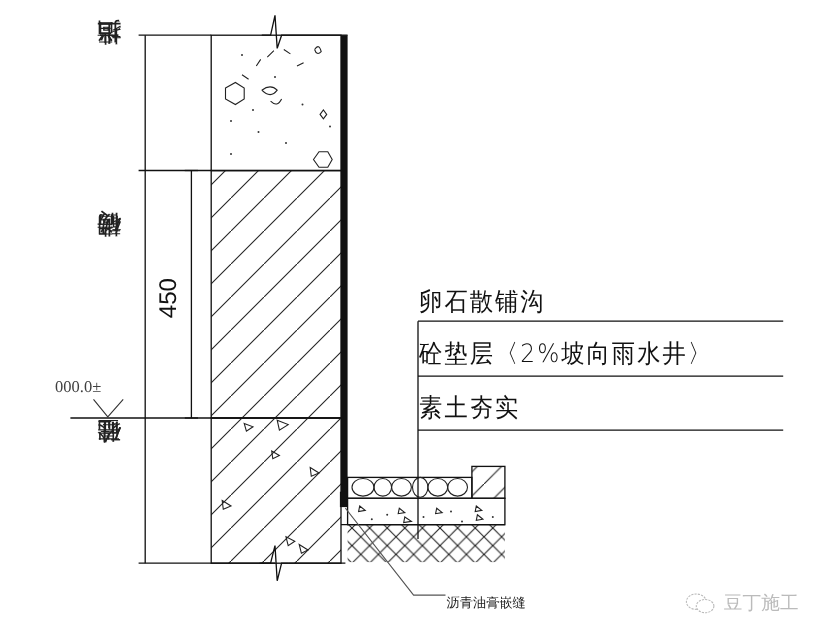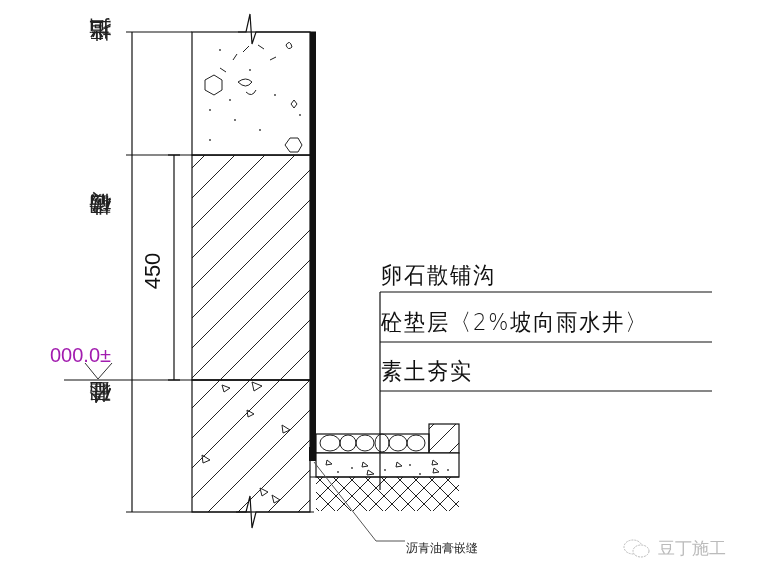--- a/index.html
+++ b/index.html
@@ -2,21 +2,21 @@
 <html><head>
 <meta charset="utf-8">
 <style>
   html, body { margin: 0; padding: 0; background: #ffffff; }
   body { width: 760px; height: 584px; overflow: hidden; position: relative; font-family: "DejaVu Sans", sans-serif; }
   #canvas { position: absolute; left: 0; top: 0; width: 760px; height: 584px; }
   .lbl { position: absolute; color: #111; white-space: nowrap; line-height: 1; }
   .layer-label { font-family: "DejaVu Sans", sans-serif; font-size: 23px; font-weight: 300; letter-spacing: 2px; transform: scaleX(0.92); transform-origin: left top; }
   .vert { position: absolute; font-size: 22px; color: #222; writing-mode: vertical-rl; transform: rotate(180deg); letter-spacing: -1px; font-family: "DejaVu Sans", sans-serif; }
   .dim { position: absolute; font-family: "Liberation Sans", sans-serif; font-size: 22px; color: #111; transform: rotate(-90deg); transform-origin: center; }
-  .elev { position: absolute; font-family: Liberation Sans, sans-serif; font-size: 20px; color: #a21caf; }
+  .elev { position: absolute; font-family: Liberation Serif, serif; font-size: 15px; color: #404040; }
   .callout { position: absolute; font-size: 12px; color: #222; font-family: "DejaVu Sans", sans-serif; }
   .wm { position: absolute; display: flex; align-items: center; gap: 6px; color: #bbb; font-size: 17px; font-family: "DejaVu Sans", sans-serif; }
 </style>
 </head>
 <body>
 
 <svg id="canvas" viewBox="0 0 760 584" xmlns="http://www.w3.org/2000/svg">
   <defs>
     <pattern id="hatch" patternUnits="userSpaceOnUse" width="22" height="22" patternTransform="rotate(0)">
       <line x1="0" y1="22" x2="22" y2="0" stroke="#222" stroke-width="1"></line>

